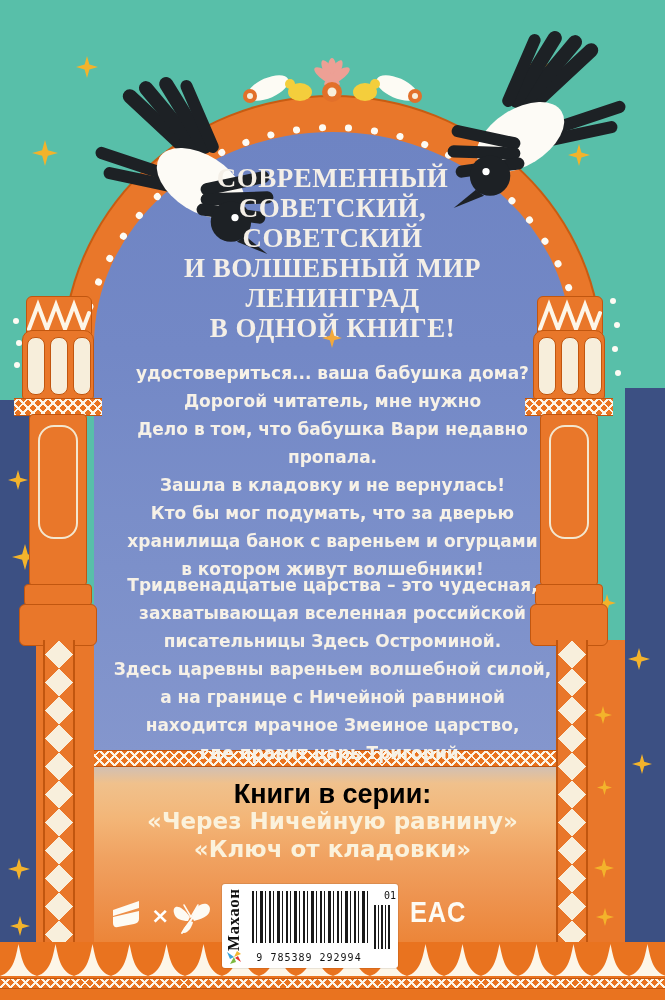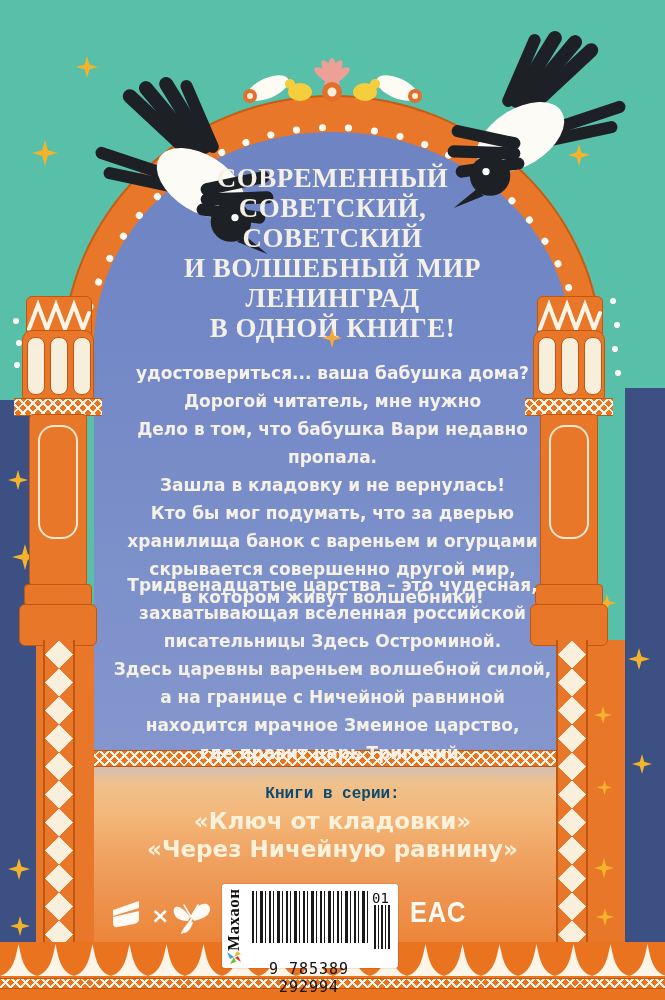--- a/index.html
+++ b/index.html
@@ -67,22 +67,22 @@
 
   
   .headline{position:absolute;left:94px;top:163px;width:477px;z-index:6;text-align:center;
             font-family:"Liberation Serif","DejaVu Serif",serif;font-weight:700;
             font-size:27px;line-height:30px;color:#f4efe7;letter-spacing:.5px;}
   .blurb{position:absolute;left:94px;width:477px;z-index:6;text-align:center;
          font-family:"DejaVu Sans",sans-serif;font-weight:700;font-size:17px;
          line-height:28px;color:#f6f1e7;}
   .blurb-1{top:359px;} .blurb-2{top:571px;}
   .series{position:absolute;left:94px;top:781px;width:477px;z-index:6;text-align:center;}
-  .series-heading{font-family:Liberation Mono, monospace;font-weight:700;font-size:16px;
-                  color:#0c4a6e;line-height:26px;}
+  .series-heading{font-family:Liberation Sans, sans-serif;font-weight:700;font-size:27px;
+                  color:#000000;line-height:26px;}
   .series-titles div{font-family:"DejaVu Sans",sans-serif;font-weight:700;font-size:23px;
                      color:#fbf2dc;line-height:28px;}
 
   
   .star4{position:absolute;background:#f3b32b;z-index:3;
          clip-path:polygon(50% 0%,61% 39%,100% 50%,61% 61%,50% 100%,39% 61%,0% 50%,39% 39%);}
   .wdot{position:absolute;width:6px;height:6px;border-radius:50%;background:#fdfbf4;z-index:3;}
   .ornament-star{z-index:6;background:#f3a93c;}
 
   
@@ -95,24 +95,24 @@
   .barcode-box{position:absolute;left:222px;top:884px;width:176px;height:84px;background:#fff;
                border-radius:3px;z-index:9;box-shadow:0 0 0 1px rgba(0,0,0,.08);}
   .mahaon{position:absolute;left:2px;top:4px;height:64px;width:20px;
           writing-mode:vertical-rl;transform:rotate(180deg);
           font-family:"Liberation Serif","DejaVu Serif",serif;font-weight:700;font-size:17px;
           color:#111;text-align:center;letter-spacing:.5px;}
   .bars-main{position:absolute;left:30px;top:7px;width:116px;height:52px;
              background:repeating-linear-gradient(90deg,#191919 0 2px,#fff 2px 4px,#191919 4px 5px,#fff 5px 8px,#191919 8px 11px,#fff 11px 13px,#191919 13px 14px,#fff 14px 17px);}
   .bars-addon{position:absolute;left:152px;top:21px;width:18px;height:44px;
               background:repeating-linear-gradient(90deg,#191919 0 2px,#fff 2px 4px,#191919 4px 5px,#fff 5px 7px);}
-  .ean-digits{position:absolute;left:24px;top:76px;width:126px;text-align:center;
-              font-family:"DejaVu Sans Mono",monospace;font-size:15px;color:#111;letter-spacing:1px;}
-  .print-code{position:absolute;left:150px;top:6px;width:24px;text-align:left;
-              font-family:"DejaVu Sans Mono",monospace;font-size:14px;color:#111;}
+  .ean-digits{position:absolute;left:24px;top:68px;width:126px;text-align:center;
+              font-family:"DejaVu Sans Mono",monospace;font-size:10px;color:#111;letter-spacing:1px;}
+  .print-code{position:absolute;left:150px;top:6px;width:24px;text-align:right;
+              font-family:"DejaVu Sans Mono",monospace;font-size:10px;color:#111;}
   .mbfly{position:absolute;left:5px;top:66px;width:15px;height:15px;}
 </style>
 </head>
 <body>
 
 <div class="cover">
 
   <div class="night night-left"></div>
   <div class="night night-right"></div>
   <div class="filler filler-left"></div>
@@ -281,41 +281,40 @@
       <div class="headline-line">В ОДНОЙ КНИГЕ!</div>
     </div>
   <div class="star4 ornament-star" style="left:322px;top:328px;width:20px;height:20px;"></div>
   <div class="blurb blurb-1">
       <div class="blurb-line">удостовериться... ваша бабушка дома?</div>
       <div class="blurb-line">Дорогой читатель, мне нужно</div>
       <div class="blurb-line">Дело в том, что бабушка Вари недавно пропала.</div>
       <div class="blurb-line">Зашла в кладовку и не вернулась!</div>
       <div class="blurb-line">Кто бы мог подумать, что за дверью</div>
       <div class="blurb-line">хранилища банок с вареньем и огурцами</div>
-      <div class="blurb-line">скрывается совершенно другой мир,</div>
       <div class="blurb-line">в котором живут волшебники!</div>
     </div>
   <div class="blurb blurb-2">
       <div class="blurb-line">Тридвенадцатые царства – это чудесная,</div>
       <div class="blurb-line">захватывающая вселенная российской</div>
       <div class="blurb-line">писательницы Здесь Остроминой.</div>
       <div class="blurb-line">Здесь царевны вареньем волшебной силой,</div>
       <div class="blurb-line">а на границе с Ничейной равниной</div>
       <div class="blurb-line">находится мрачное Змеиное царство,</div>
       <div class="blurb-line">где правит царь Тригорий.</div>
     </div>
 
   <div class="sunset"></div>
   <div class="divider lace"></div>
 
   <div class="series">
     <div class="series-heading">Книги в серии:</div>
     <div class="series-titles">
+        <div class="series-title">«Через Ничейную равнину»</div>
         <div class="series-title">«Ключ от кладовки»</div>
-        <div class="series-title">«Через Ничейную равнину»</div>
       </div>
   </div>
 
   <div class="bottom-strip">
     <svg class="spike-row" width="665" height="32">
       <defs>
         <pattern id="spikes" width="37" height="32" patternUnits="userSpaceOnUse">
           <path d="M0 32 C14 28 16 11 18.5 0 C21 11 23 28 37 32 Z" fill="#fdf6e8"></path>
         </pattern>
       </defs>

